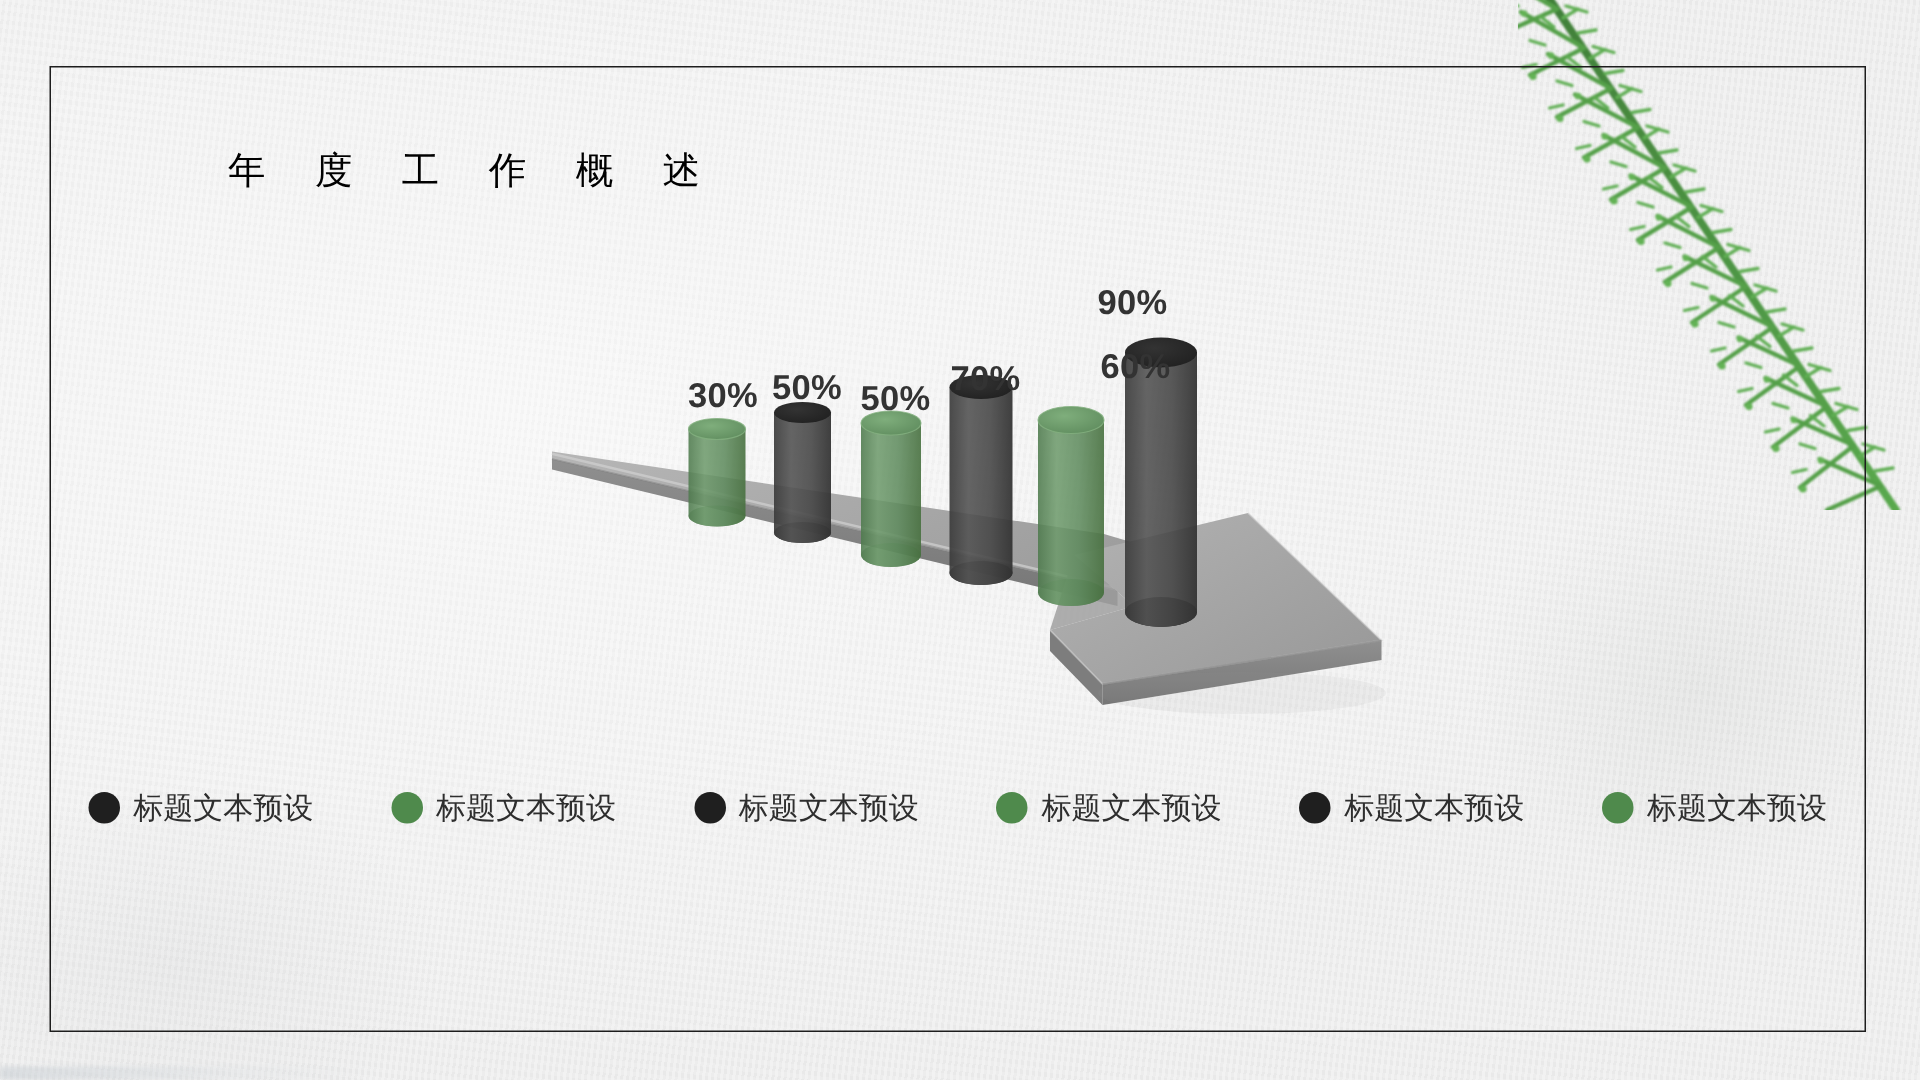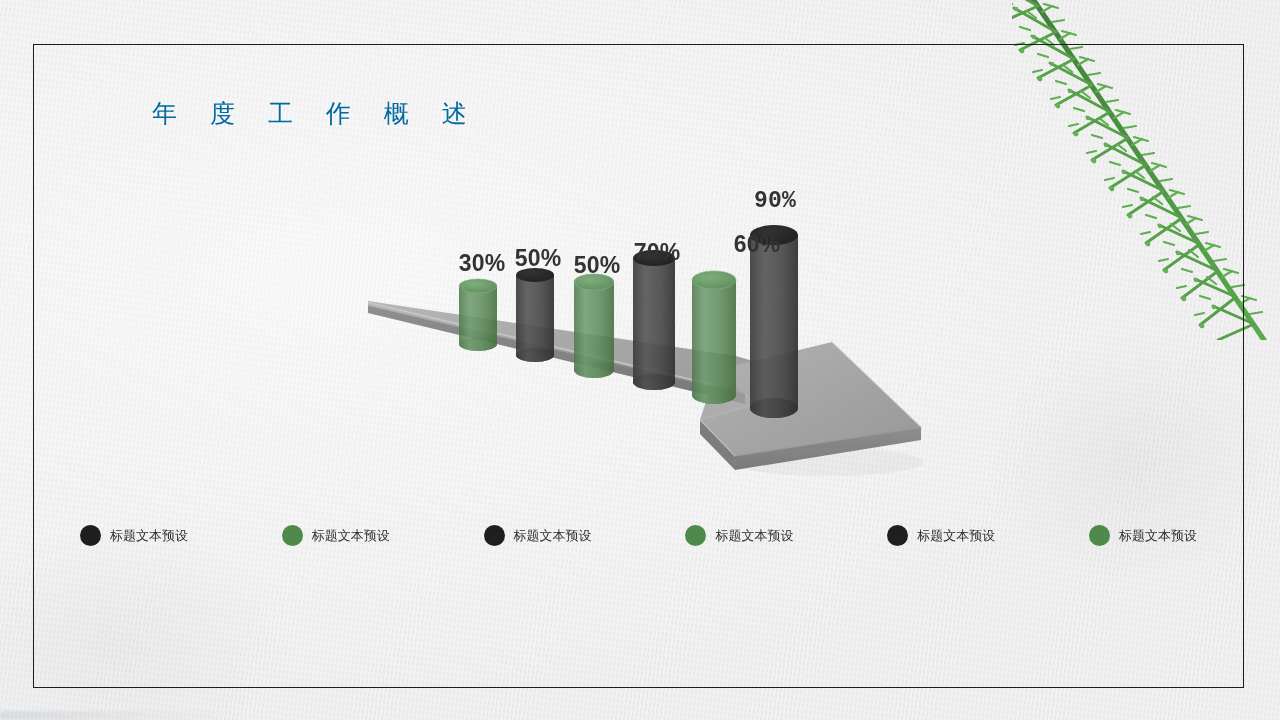--- a/index.html
+++ b/index.html
@@ -25,21 +25,21 @@
 
   
   #frame{
     position:absolute;left:33px;top:44px;width:1211px;height:644px;
     border:1.4px solid #1d1d1d;box-sizing:border-box;
   }
 
   
   #title{
     position:absolute;left:152px;top:80px;
-    font-size:25px;letter-spacing:13px;color:#0369a1;
+    font-size:25px;letter-spacing:13px;color:#000000;
     white-space:nowrap;font-weight:400;
   }
 
   
   #stage{position:absolute;left:0;top:0;width:1280px;height:720px;pointer-events:none;}
   #stage svg{position:absolute;left:0;top:0;}
 
   
   .pct{
     position:absolute;color:#333;font-size:23px;font-weight:700;
@@ -48,21 +48,21 @@
   }
 
   
   #legend{
     position:absolute;left:33px;top:525px;width:1211px;
     display:flex;justify-content:space-around;align-items:center;
   }
   .legend-item{display:flex;align-items:center;gap:9px;}
   .legend-dot{width:21px;height:21px;border-radius:50%;flex:none;}
   .legend-label{
-    font-size:13px;color:#2e2e2e;white-space:nowrap;
+    font-size:20px;color:#2e2e2e;white-space:nowrap;
     font-family:"DejaVu Sans","Liberation Sans",sans-serif;
   }
 
   
   #fern{position:absolute;right:0;top:-12px;width:268px;height:352px;pointer-events:none;}
   #bottomhint{
     position:absolute;left:0;bottom:0;width:250px;height:9px;
     background:linear-gradient(90deg,rgba(190,198,205,.45),rgba(210,216,221,.18) 62%,rgba(255,255,255,0));
     filter:blur(1.4px);
   }
@@ -263,21 +263,21 @@
       </g>
     </g>
   </svg>
 </div>
 
 <div class="pct" style="left:482px;top:250px;">30%</div>
 <div class="pct" style="left:538px;top:245px;">50%</div>
 <div class="pct" style="left:597px;top:252px;">50%</div>
 <div class="pct" style="left:657px;top:209px;margin-top:30px;">70%</div>
 <div class="pct" style="left:716px;top:231px;margin-left:41px;">60%</div>
-<div class="pct" style="left:775px;top:188px;font-family:Liberation Mono, monospace;">90%</div>
+<div class="pct" style="left:755px;top:188px;">90%</div>
 
 <div id="legend">
   <div class="legend-item">
     <span class="legend-dot" style="background:#1f1f1f;"></span>
     <span class="legend-label">标题文本预设</span>
   </div>
   <div class="legend-item">
     <span class="legend-dot" style="background:#4f8a4c;"></span>
     <span class="legend-label">标题文本预设</span>
   </div>

